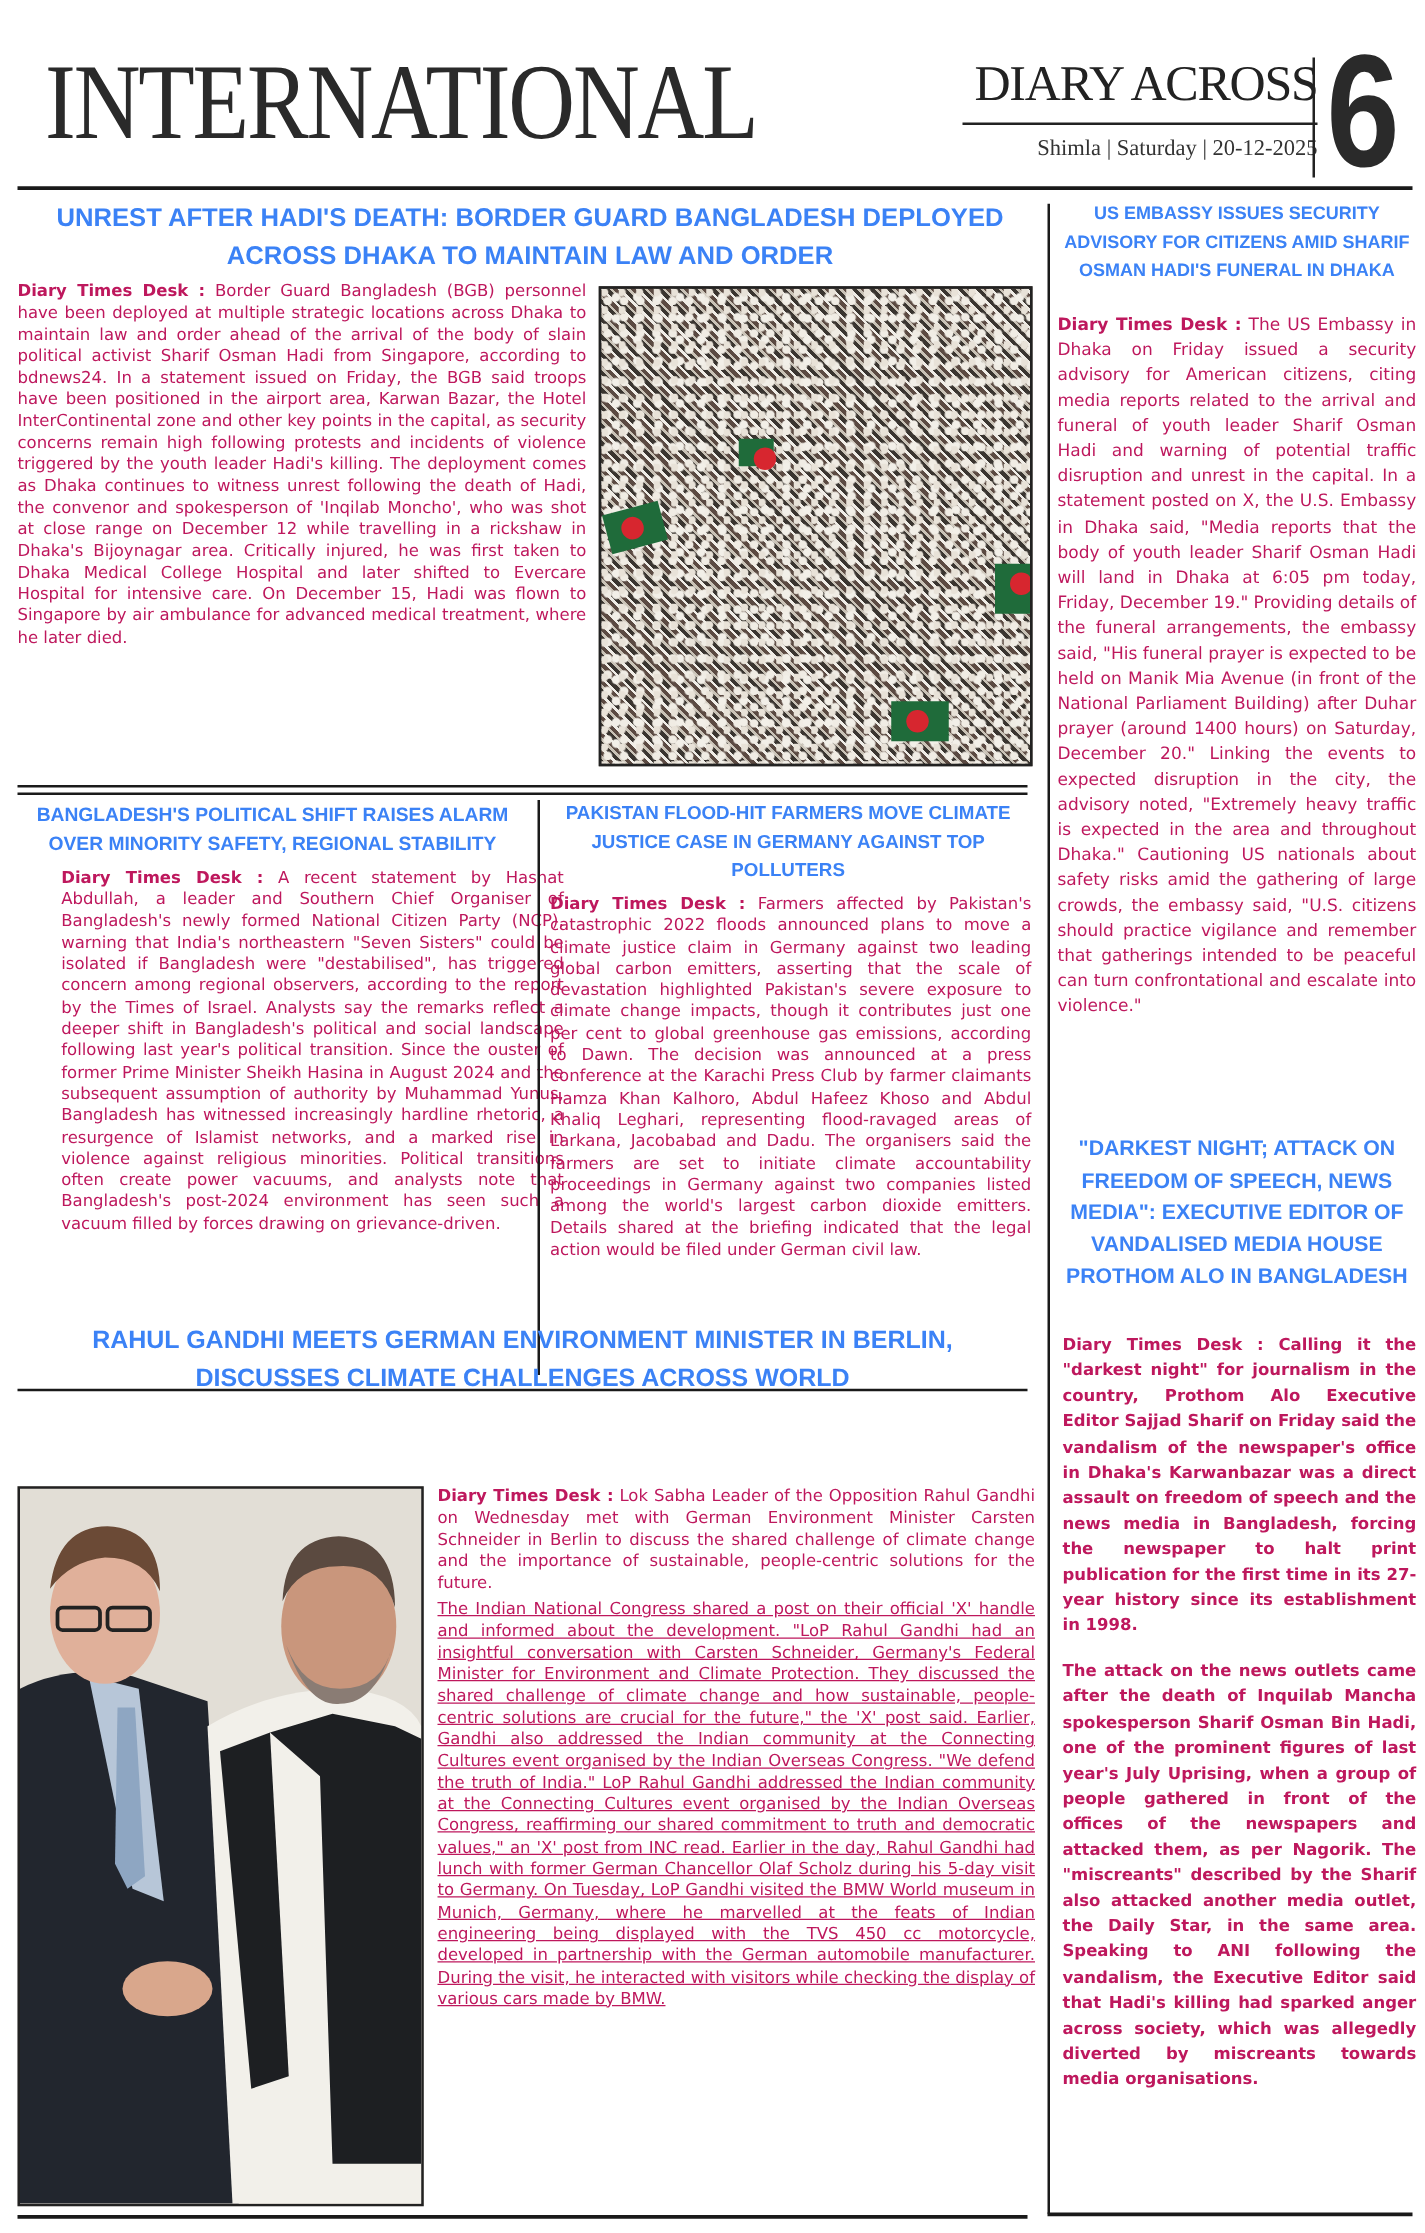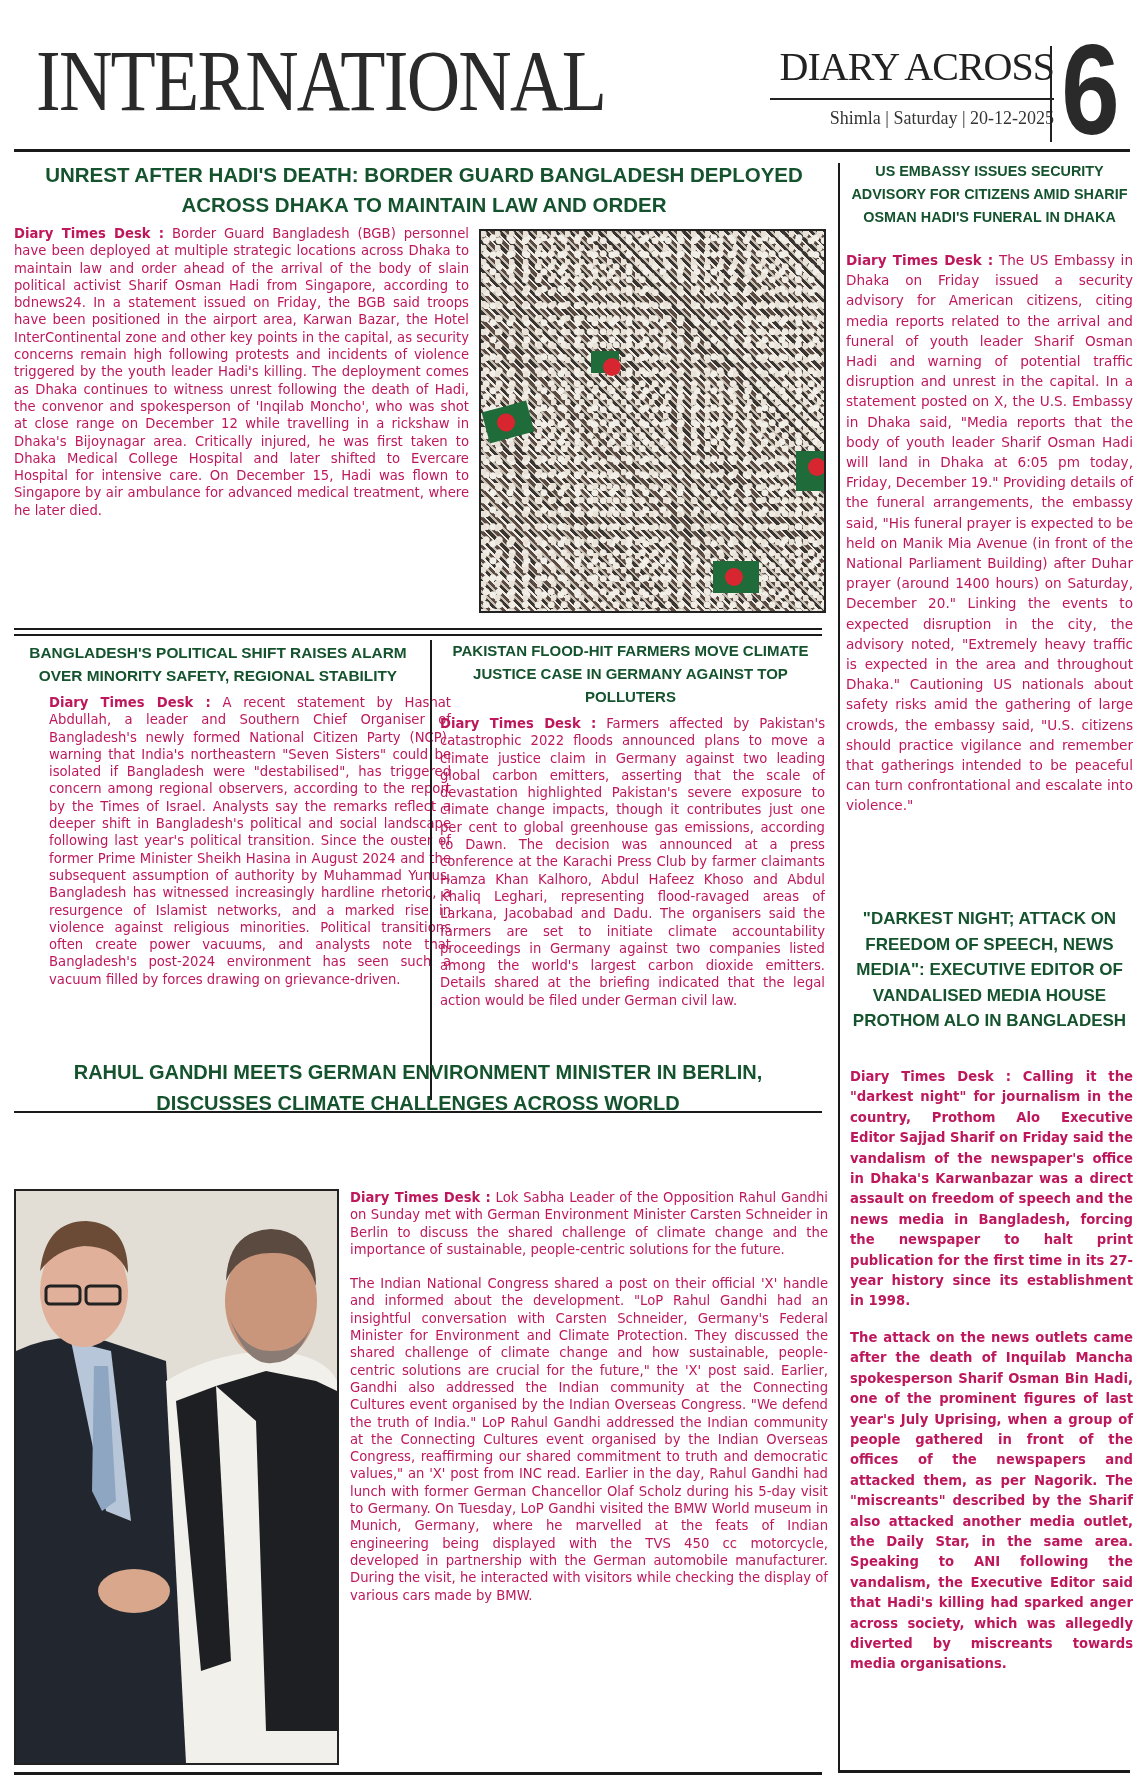--- a/index.html
+++ b/index.html
@@ -25,21 +25,21 @@
   }
   .masthead-vrule { position: absolute; left: 1050px; top: 46px; width: 2px; height: 96px; background: #222; }
   .page-number {
     position: absolute; left: 1056px; top: 26px; width: 84px; text-align: center;
     font-family: "Liberation Sans", sans-serif; font-weight: bold; font-size: 128px; line-height: 128px; color: #2a2a2a;
     transform: scaleX(0.82); transform-origin: left top;
   }
   .top-rule { position: absolute; left: 14px; top: 149px; width: 1116px; height: 3px; background: #1a1a1a; }
 
   
-  .hl { font-family: "Liberation Sans", sans-serif; font-weight: bold; text-align: center; color: #14532d; text-transform: uppercase; }
+  .hl { font-family: "Liberation Sans", sans-serif; font-weight: bold; text-align: center; color: #3b82f6; text-transform: uppercase; }
   .body {
     font-family: "DejaVu Sans", sans-serif; font-size: 13.2px; line-height: 17.3px; text-align: justify; color: #be185d;
   }
   .desk { font-weight: bold; }
   .vrule { position: absolute; width: 2px; background: #1a1a1a; }
   .hrule { position: absolute; height: 2px; background: #1a1a1a; }
 
   
   #a1-hl { position: absolute; left: 14px; top: 160px; width: 820px; font-size: 20.5px; line-height: 30px; }
   #a1-body { position: absolute; left: 14px; top: 225px; width: 455px; }
@@ -71,21 +71,21 @@
 
   #rule-a4 { left: 14px; top: 1111px; width: 808px; }
 
   
   #a4-hl { position: absolute; left: 14px; top: 1057px; width: 808px; font-size: 20px; line-height: 31px; text-align: center; }
   #a4-photo {
     position: absolute; left: 14px; top: 1189px; width: 325px; height: 576px; border: 2px solid #222;
     background: #dcd8d0; overflow: hidden;
   }
   #a4-body { position: absolute; left: 350px; top: 1189px; width: 478px; }
-  #a4-body p + p { margin-top: 17px; }
+  #a4-body p + p { margin-top: 4px; text-decoration: underline; }
   #rule-bottom { left: 14px; top: 1772px; width: 808px; height: 3px; }
 
   
   #vrule-right { left: 838px; top: 163px; height: 1608px; }
   #a5-hl { position: absolute; left: 846px; top: 160px; width: 287px; font-size: 14.4px; line-height: 23px; }
   #a5-body { position: absolute; left: 846px; top: 250px; width: 287px; font-size: 13.6px; line-height: 20.2px; }
   #a6-hl { position: absolute; left: 846px; top: 906px; width: 287px; font-size: 17px; line-height: 25.5px; }
   #a6-body { position: absolute; left: 850px; top: 1067px; width: 283px; font-size: 13.2px; line-height: 20.4px; font-weight: bold; }
   #a6-body p + p { margin-top: 16px; }
   #rule-right-bottom { left: 838px; top: 1770px; width: 292px; height: 3px; }
@@ -155,21 +155,21 @@
       <path d="M200 195 L250 180 L300 190 L321 200 L321 540 L250 540 L240 230 Z" fill="#1d1f22"></path>
       <path d="M160 210 L200 195 L215 470 L185 480 Z" fill="#1d1f22"></path>
       <ellipse cx="255" cy="110" rx="46" ry="60" fill="#c9967c"></ellipse>
       <path d="M210 90 Q212 40 255 38 Q300 40 300 95 Q290 60 255 62 Q222 62 210 90 Z" fill="#5b4a40"></path>
       <path d="M213 125 Q230 175 256 172 Q285 172 298 125 Q290 160 256 160 Q226 160 213 125 Z" fill="#8a7c74"></path>
 
       <ellipse cx="118" cy="400" rx="36" ry="22" fill="#d9a78c"></ellipse>
     </svg>
   </div>
   <div id="a4-body" class="body">
-    <p><span class="desk">Diary Times Desk :</span><span> Lok Sabha Leader of the Opposition Rahul Gandhi on Sunday met with German Environment Minister Carsten Schneider in Berlin to discuss the shared challenge of climate change and the importance of sustainable, people-centric solutions for the future.</span></p>
+    <p><span class="desk">Diary Times Desk :</span><span> Lok Sabha Leader of the Opposition Rahul Gandhi on Wednesday met with German Environment Minister Carsten Schneider in Berlin to discuss the shared challenge of climate change and the importance of sustainable, people-centric solutions for the future.</span></p>
     <p>The Indian National Congress shared a post on their official 'X' handle and informed about the development. "LoP Rahul Gandhi had an insightful conversation with Carsten Schneider, Germany's Federal Minister for Environment and Climate Protection. They discussed the shared challenge of climate change and how sustainable, people-centric solutions are crucial for the future," the 'X' post said. Earlier, Gandhi also addressed the Indian community at the Connecting Cultures event organised by the Indian Overseas Congress. "We defend the truth of India." LoP Rahul Gandhi addressed the Indian community at the Connecting Cultures event organised by the Indian Overseas Congress, reaffirming our shared commitment to truth and democratic values," an 'X' post from INC read. Earlier in the day, Rahul Gandhi had lunch with former German Chancellor Olaf Scholz during his 5-day visit to Germany. On Tuesday, LoP Gandhi visited the BMW World museum in Munich, Germany, where he marvelled at the feats of Indian engineering being displayed with the TVS 450 cc motorcycle, developed in partnership with the German automobile manufacturer. During the visit, he interacted with visitors while checking the display of various cars made by BMW.</p>
   </div>
 </article>
 
 <div class="hrule" id="rule-bottom"></div>
 
 <div class="vrule" id="vrule-right"></div>
 
 <article>
   <h3 id="a5-hl" class="hl">US EMBASSY ISSUES SECURITY ADVISORY FOR CITIZENS AMID SHARIF OSMAN HADI'S FUNERAL IN DHAKA</h3>

